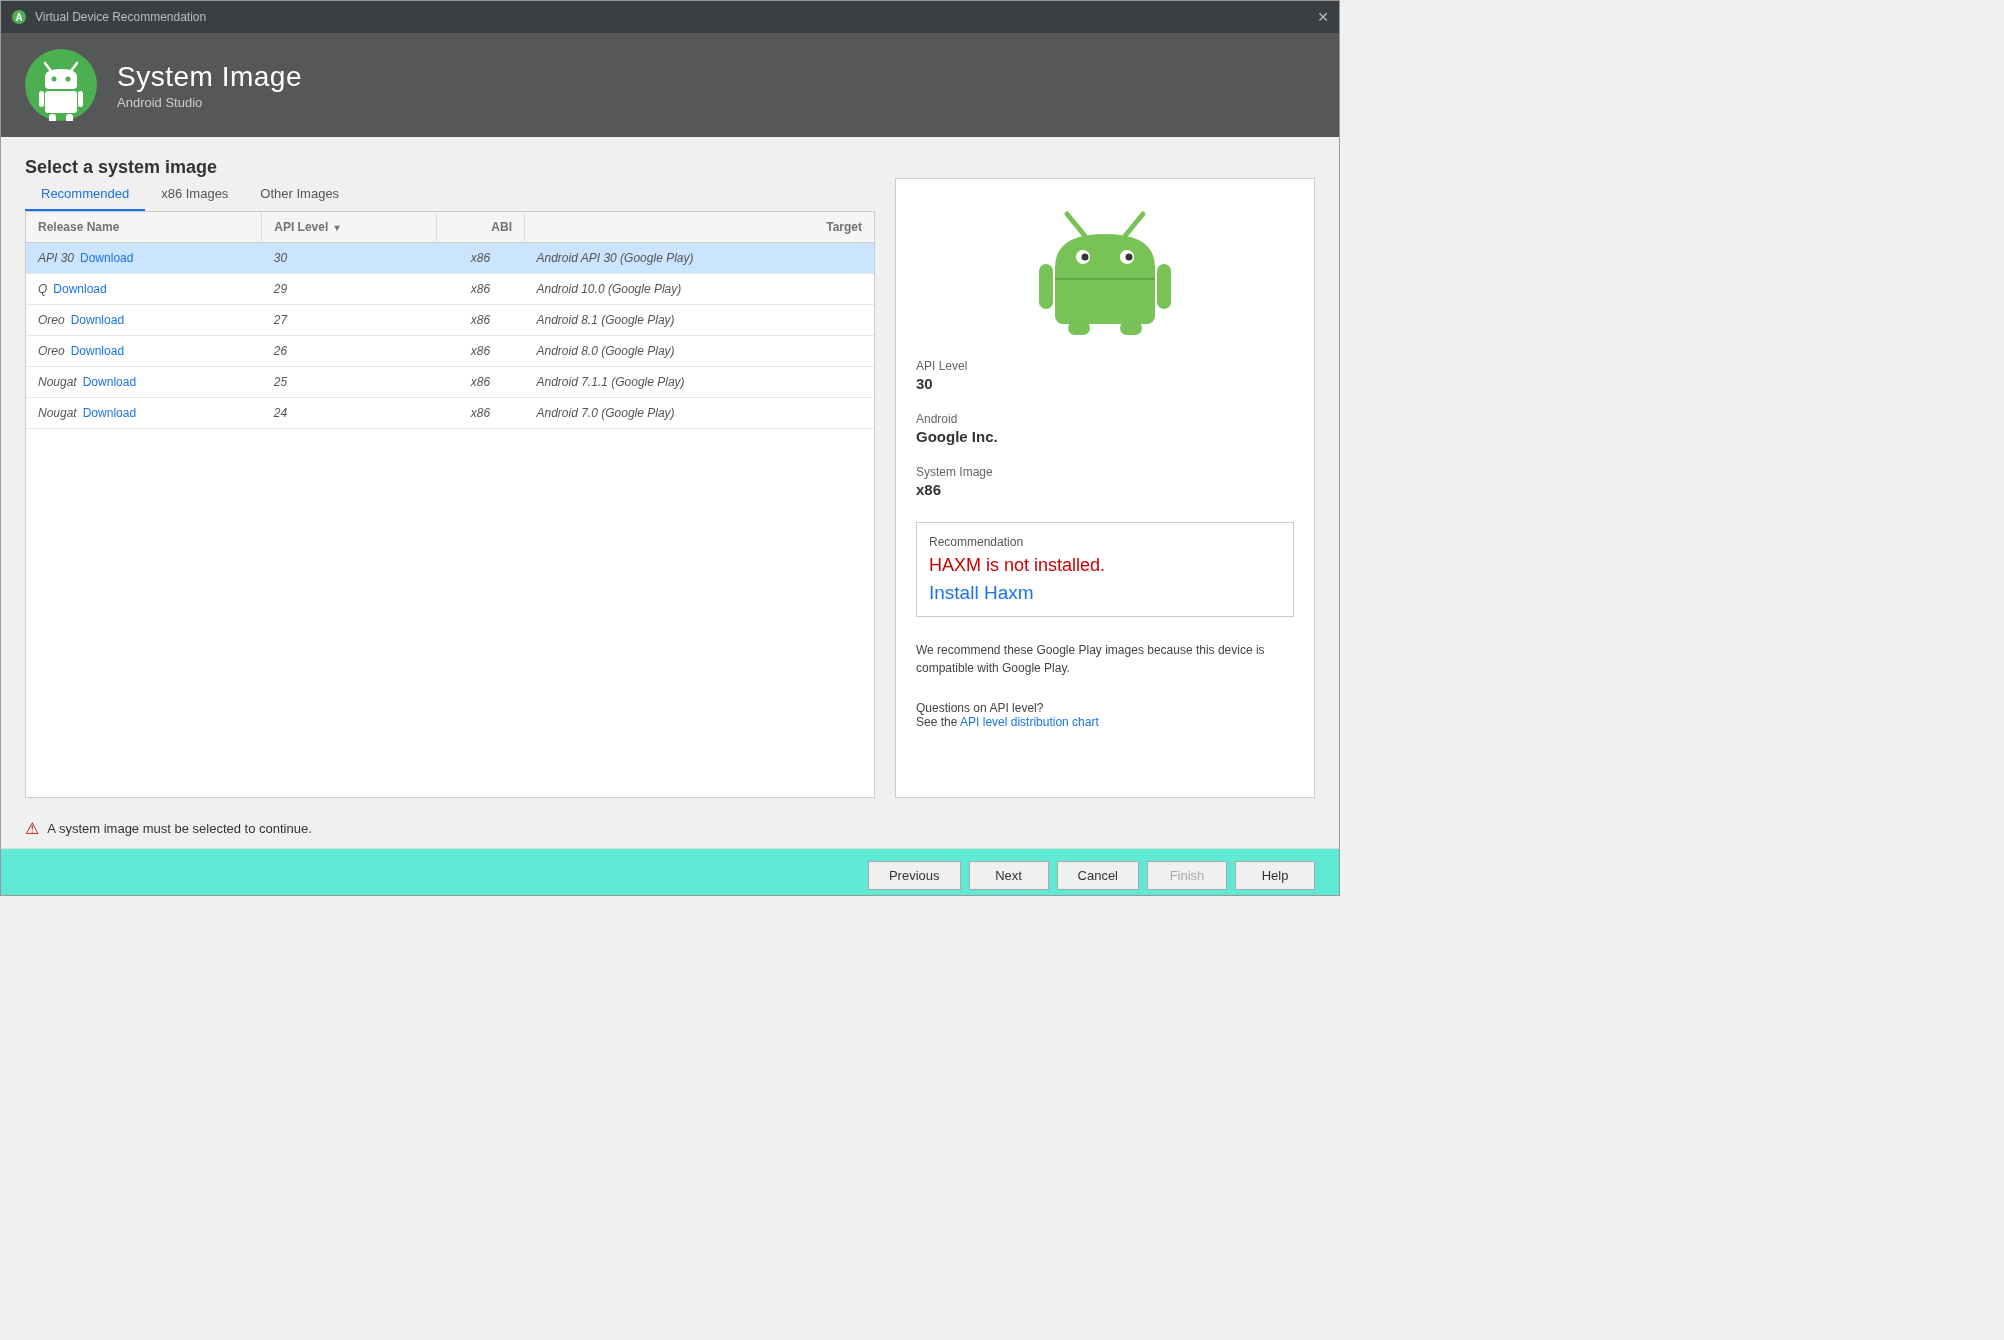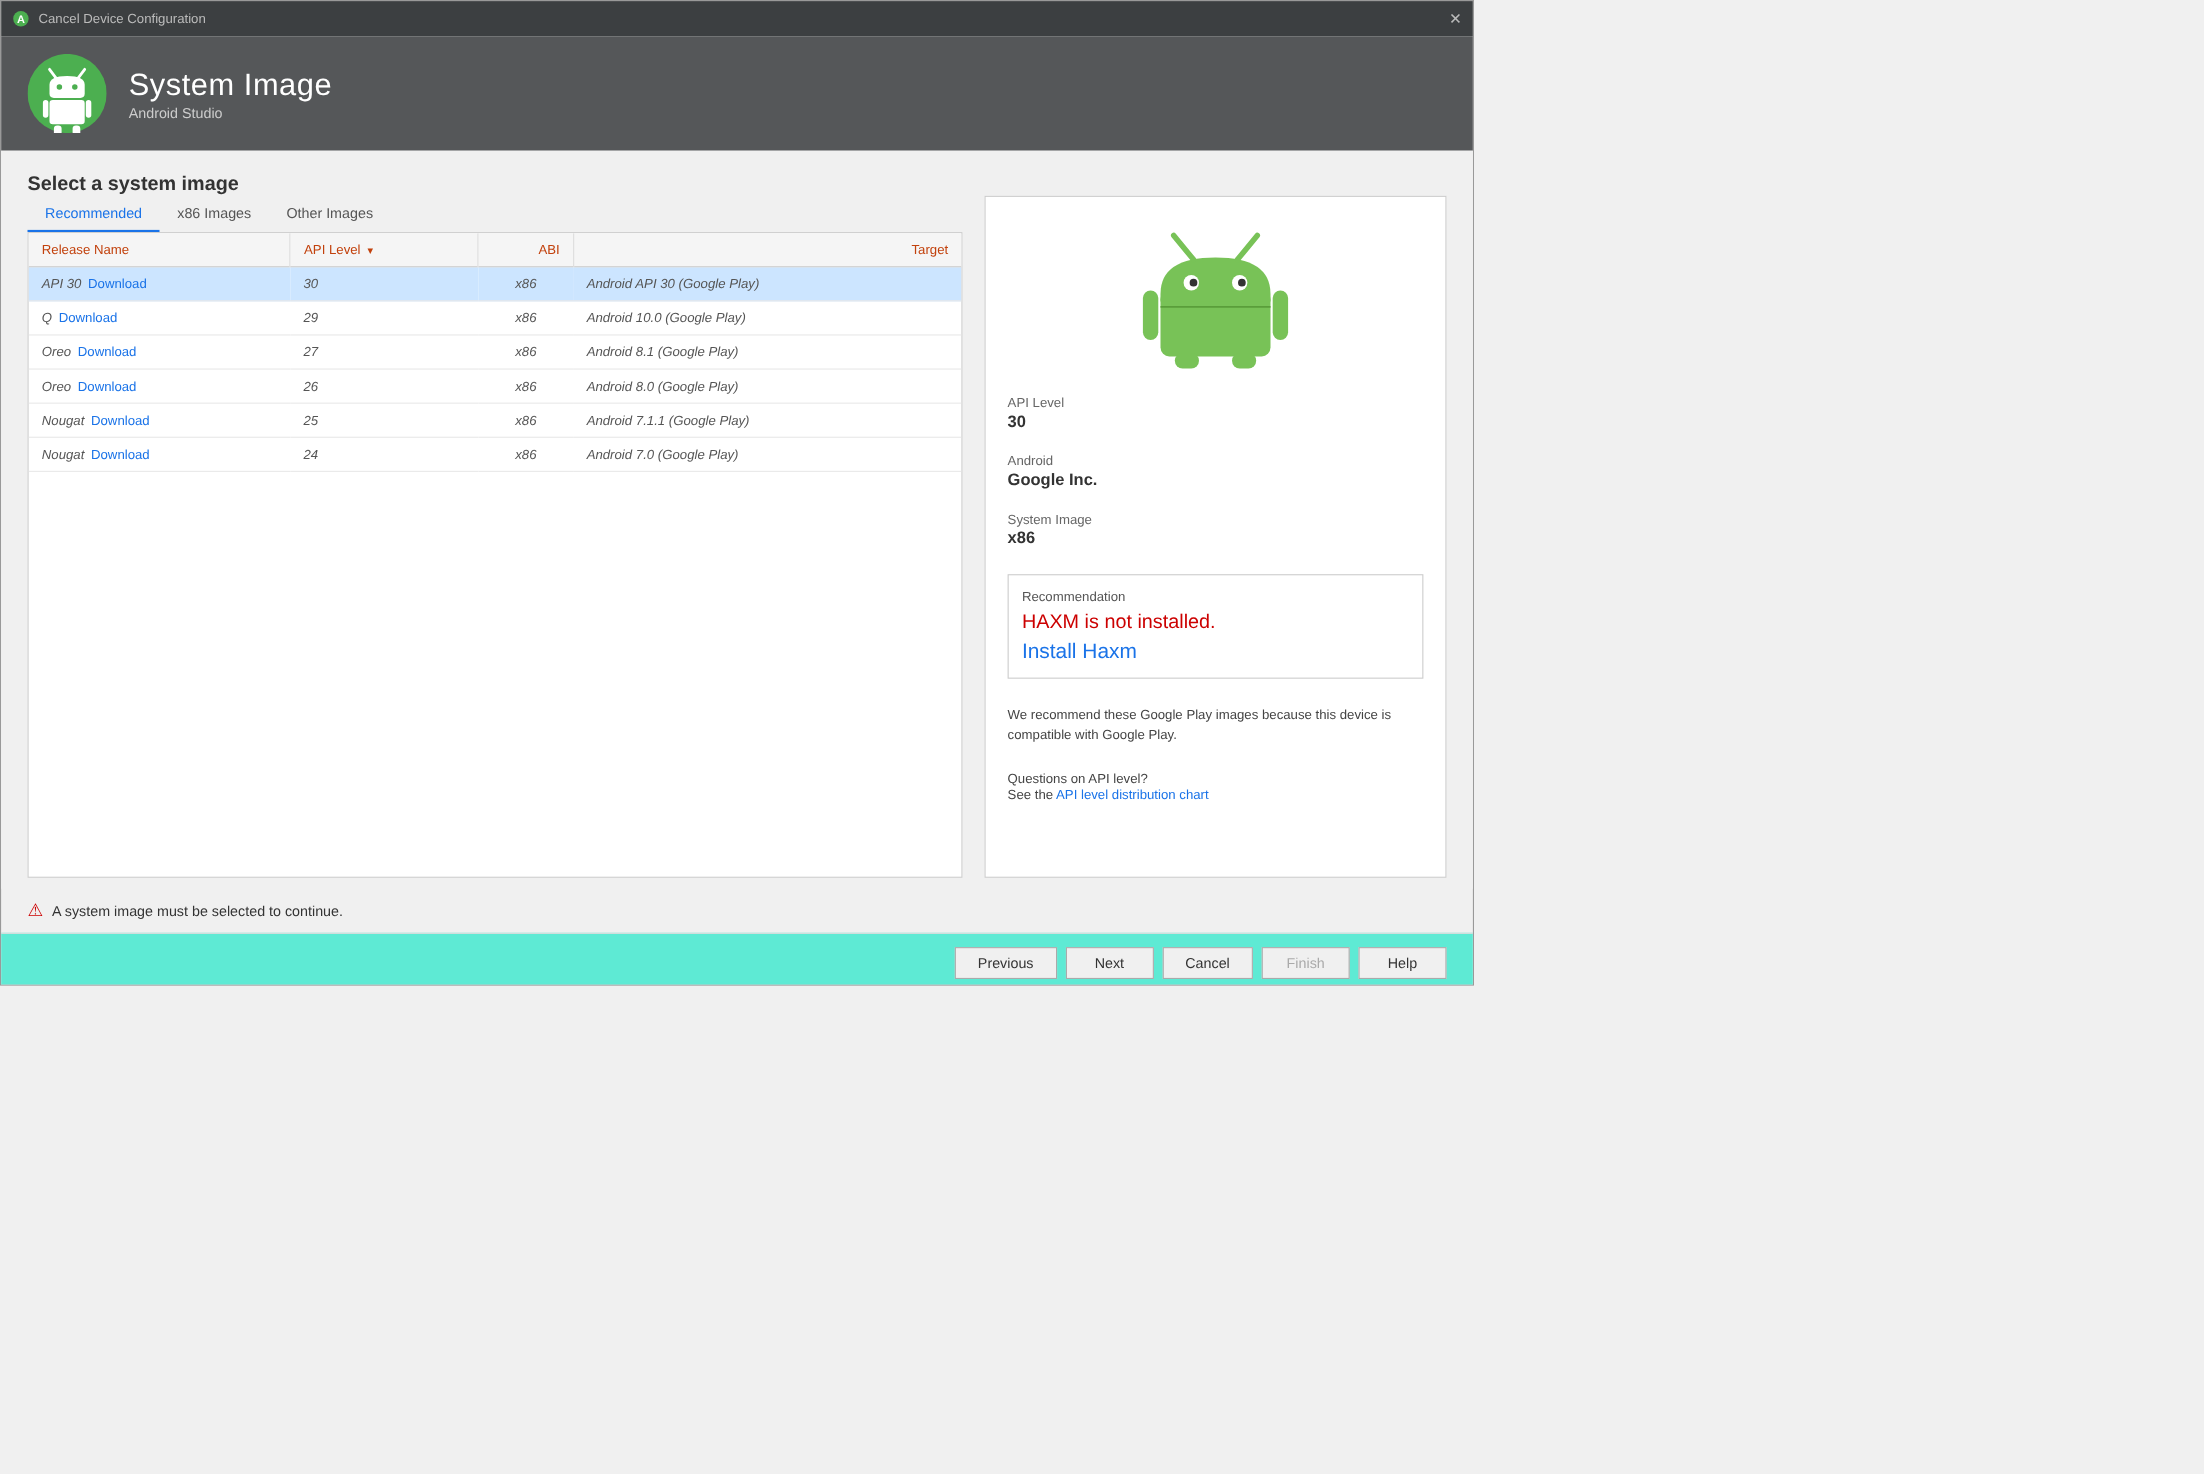--- a/index.html
+++ b/index.html
@@ -128,22 +128,22 @@
       border-collapse: collapse;
     }
     thead tr {
       background: #f5f5f5;
       border-bottom: 1px solid #ccc;
     }
     thead th {
       padding: 8px 12px;
       text-align: left;
       font-size: 12px;
-      font-weight: 400;
-      color: #c2410c;
+      font-weight: 700;
+      color: #737373;
       border-right: 1px solid #ddd;
     }
     thead th:last-child { border-right: none; }
     thead th.center { text-align: right; }
     tbody tr {
       border-bottom: 1px solid #e8e8e8;
     }
     tbody tr.selected { background: #cce5ff; }
     tbody td {
       padding: 8px 12px;
@@ -283,21 +283,21 @@
   </style>
 </head>
 <body>
 
 <div class="title-bar">
   <div class="title-bar-left">
     <svg class="title-bar-icon" viewBox="0 0 16 16">
       <circle cx="8" cy="8" r="7" fill="#4CAF50"></circle>
       <text x="8" y="12" text-anchor="middle" fill="white" font-size="10" font-weight="bold">A</text>
     </svg>
-    <span>Cancel Device Configuration</span>
+    <span>Virtual Device Recommendation</span>
   </div>
   <button class="close-btn">✕</button>
 </div>
 
 <div class="header">
 
   <svg class="header-logo android-robot" viewBox="0 0 72 72">
     <circle cx="36" cy="36" r="36" fill="#4CAF50"></circle>
 
     <g transform="translate(12,10)">

